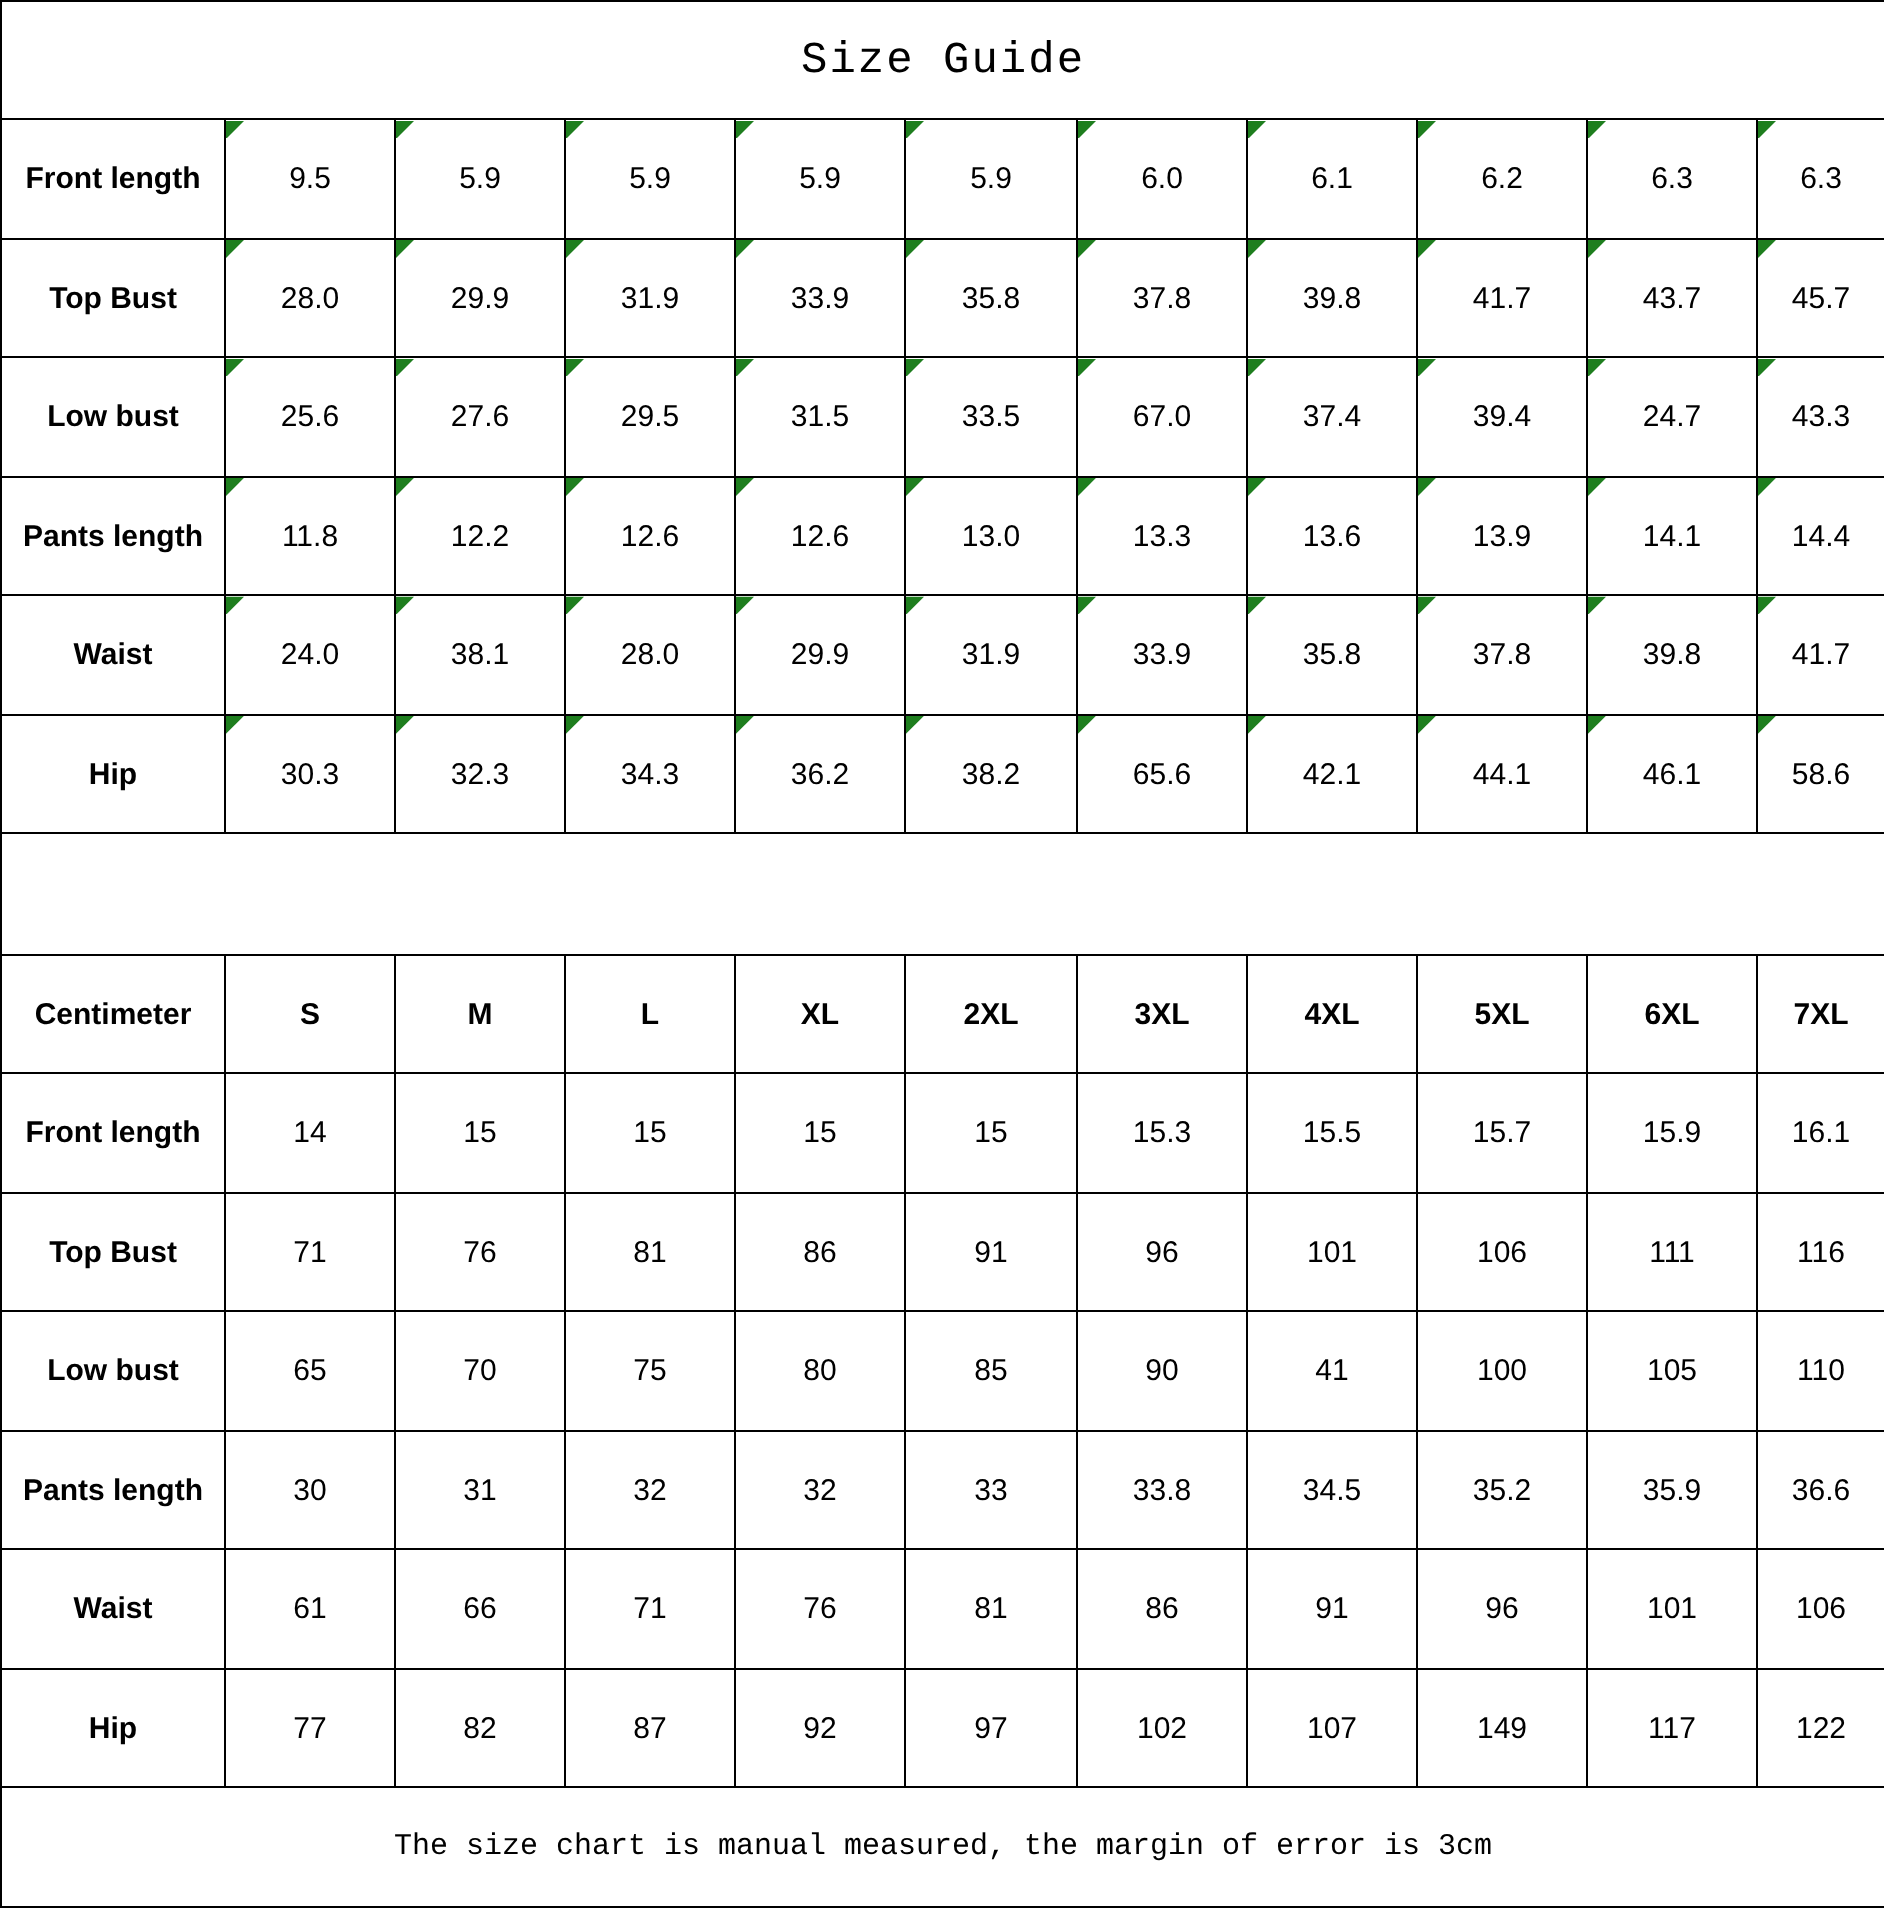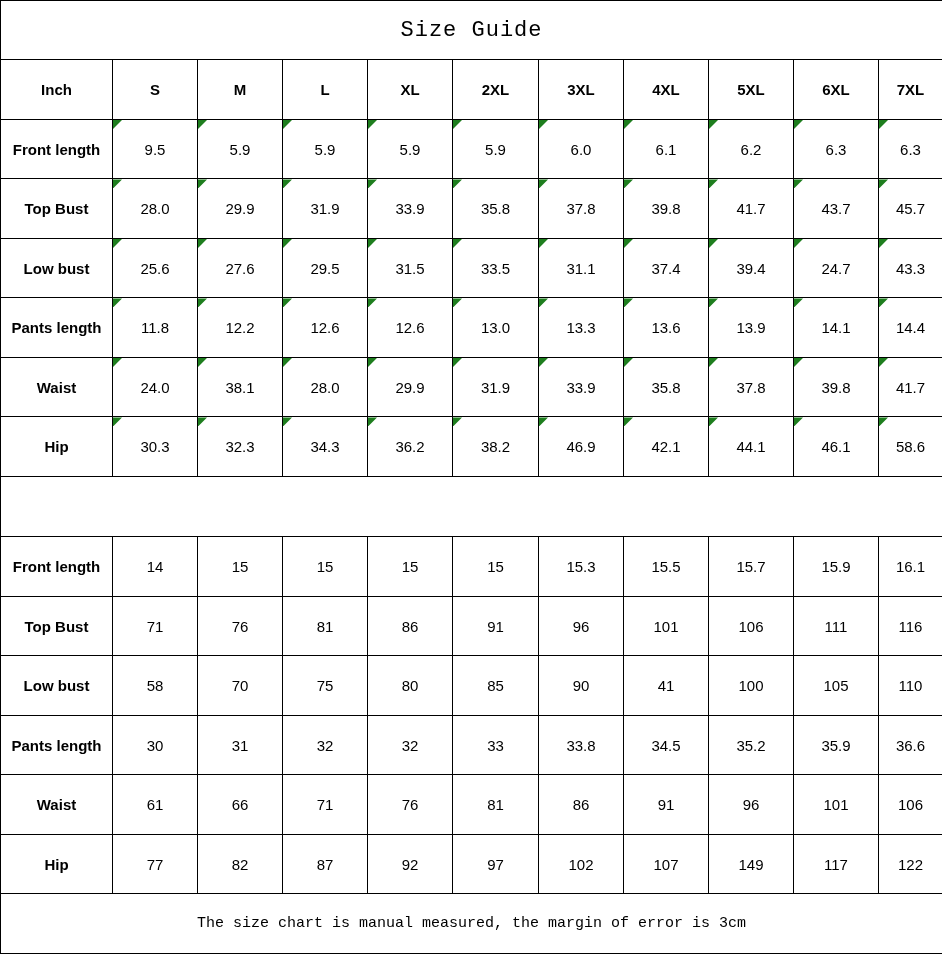--- a/index.html
+++ b/index.html
@@ -79,33 +79,20 @@
         <col class="c-size">
         <col class="c-size">
       <col class="c-7xl">
     </colgroup>
     <tbody>
       <tr>
         <td class="title-cell" colspan="11">Size Guide</td>
       </tr>
     </tbody>
     <tbody id="inch-body">
-        <tr>
-          <th>Inch</th>
-          <th>S</th>
-          <th>M</th>
-          <th>L</th>
-          <th>XL</th>
-          <th>2XL</th>
-          <th>3XL</th>
-          <th>4XL</th>
-          <th>5XL</th>
-          <th>6XL</th>
-          <th>7XL</th>
-        </tr>
         <tr>
           <th>Front length</th>
           <td><span class="marker"></span><span>9.5</span></td>
           <td><span class="marker"></span><span>5.9</span></td>
           <td><span class="marker"></span><span>5.9</span></td>
           <td><span class="marker"></span><span>5.9</span></td>
           <td><span class="marker"></span><span>5.9</span></td>
           <td><span class="marker"></span><span>6.0</span></td>
           <td><span class="marker"></span><span>6.1</span></td>
           <td><span class="marker"></span><span>6.2</span></td>
@@ -125,21 +112,21 @@
           <td><span class="marker"></span><span>43.7</span></td>
           <td><span class="marker"></span><span>45.7</span></td>
         </tr>
         <tr>
           <th>Low bust</th>
           <td><span class="marker"></span><span>25.6</span></td>
           <td><span class="marker"></span><span>27.6</span></td>
           <td><span class="marker"></span><span>29.5</span></td>
           <td><span class="marker"></span><span>31.5</span></td>
           <td><span class="marker"></span><span>33.5</span></td>
-          <td><span class="marker"></span><span>31.1</span></td>
+          <td><span class="marker"></span><span>67.0</span></td>
           <td><span class="marker"></span><span>37.4</span></td>
           <td><span class="marker"></span><span>39.4</span></td>
           <td><span class="marker"></span><span>24.7</span></td>
           <td><span class="marker"></span><span>43.3</span></td>
         </tr>
         <tr>
           <th>Pants length</th>
           <td><span class="marker"></span><span>11.8</span></td>
           <td><span class="marker"></span><span>12.2</span></td>
           <td><span class="marker"></span><span>12.6</span></td>
@@ -164,33 +151,46 @@
           <td><span class="marker"></span><span>39.8</span></td>
           <td><span class="marker"></span><span>41.7</span></td>
         </tr>
         <tr>
           <th>Hip</th>
           <td><span class="marker"></span><span>30.3</span></td>
           <td><span class="marker"></span><span>32.3</span></td>
           <td><span class="marker"></span><span>34.3</span></td>
           <td><span class="marker"></span><span>36.2</span></td>
           <td><span class="marker"></span><span>38.2</span></td>
-          <td><span class="marker"></span><span>46.9</span></td>
+          <td><span class="marker"></span><span>65.6</span></td>
           <td><span class="marker"></span><span>42.1</span></td>
           <td><span class="marker"></span><span>44.1</span></td>
           <td><span class="marker"></span><span>46.1</span></td>
           <td><span class="marker"></span><span>58.6</span></td>
         </tr>
       </tbody>
     <tbody>
       <tr>
         <td class="gap-cell" colspan="11"></td>
       </tr>
     </tbody>
     <tbody id="cm-body">
+        <tr>
+          <th>Centimeter</th>
+          <th>S</th>
+          <th>M</th>
+          <th>L</th>
+          <th>XL</th>
+          <th>2XL</th>
+          <th>3XL</th>
+          <th>4XL</th>
+          <th>5XL</th>
+          <th>6XL</th>
+          <th>7XL</th>
+        </tr>
         <tr>
           <th>Front length</th>
           <td><span>14</span></td>
           <td><span>15</span></td>
           <td><span>15</span></td>
           <td><span>15</span></td>
           <td><span>15</span></td>
           <td><span>15.3</span></td>
           <td><span>15.5</span></td>
           <td><span>15.7</span></td>
@@ -205,21 +205,21 @@
           <td><span>86</span></td>
           <td><span>91</span></td>
           <td><span>96</span></td>
           <td><span>101</span></td>
           <td><span>106</span></td>
           <td><span>111</span></td>
           <td><span>116</span></td>
         </tr>
         <tr>
           <th>Low bust</th>
-          <td><span>58</span></td>
+          <td><span>65</span></td>
           <td><span>70</span></td>
           <td><span>75</span></td>
           <td><span>80</span></td>
           <td><span>85</span></td>
           <td><span>90</span></td>
           <td><span>41</span></td>
           <td><span>100</span></td>
           <td><span>105</span></td>
           <td><span>110</span></td>
         </tr>

